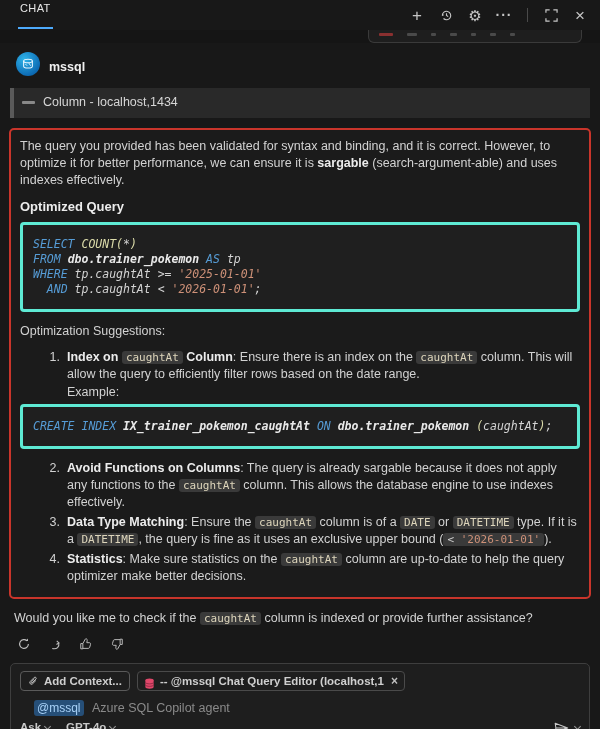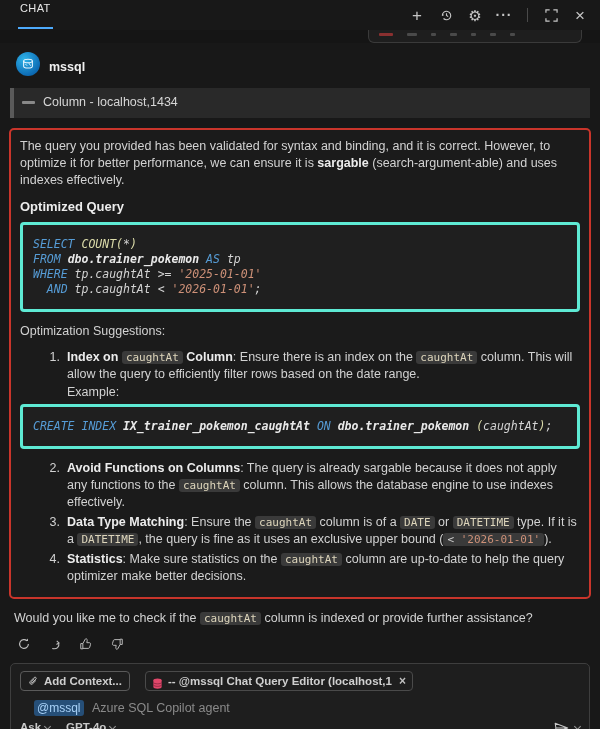--- a/index.html
+++ b/index.html
@@ -63,21 +63,21 @@
   .li-num { flex:0 0 18px; text-align:right; margin-right:7px; color:#d2d2d2; }
   .li-body { flex:1; color:#d2d2d2; }
   .li-block + .li-block { margin-top:1px; }
   
   .followup { margin:11px 12px 8px 14px; color:#d2d2d2; }
   .msg-toolbar { display:flex; gap:13px; margin:0 0 10px 15px; color:#bdbdbd; }
   .mt-ic { width:18px; height:18px; display:flex; align-items:center; justify-content:center; cursor:pointer; }
   
   .inputbox { margin:2px 10px 0 10px; border:1px solid #3e3e3e; border-radius:5px;
               background:#1e1e1e; padding:7px 9px 8px 9px; }
-  .ctx-row { display:flex; align-items:center; gap:15px; margin-bottom:9px; }
+  .ctx-row { display:flex; align-items:center; gap:7px; margin-bottom:9px; }
   .ctx-btn { display:flex; align-items:center; gap:5px; border:1px solid #5a5a5a; border-radius:4px;
              height:20px; padding:0 7px; color:#cfcfcf; font-size:11.5px; font-weight:600; cursor:pointer; }
   .ctx-chip { display:flex; align-items:flex-end; gap:5px; border:1px solid #4a4a4a; border-radius:4px;
               height:20px; padding:0 6px; color:#cfcfcf; font-size:11.5px; font-weight:600; cursor:pointer; }
   .chip-x { color:#bfbfbf; font-size:12px; margin-left:2px; }
   .prompt-row { margin:0 0 2px 1px;padding-left:13px; }
   .at-token { background:#264f78; color:#a8d1f7; border-radius:3px; padding:1px 3px; font-size:12px; }
   .ghost { color:#8a8a8a; margin-left:5px; }
   .controls-row { display:flex; align-items:center; }
   .ctl { display:flex; align-items:center; gap:4px; color:#c9c9c9; font-size:11.5px; font-weight:600;

